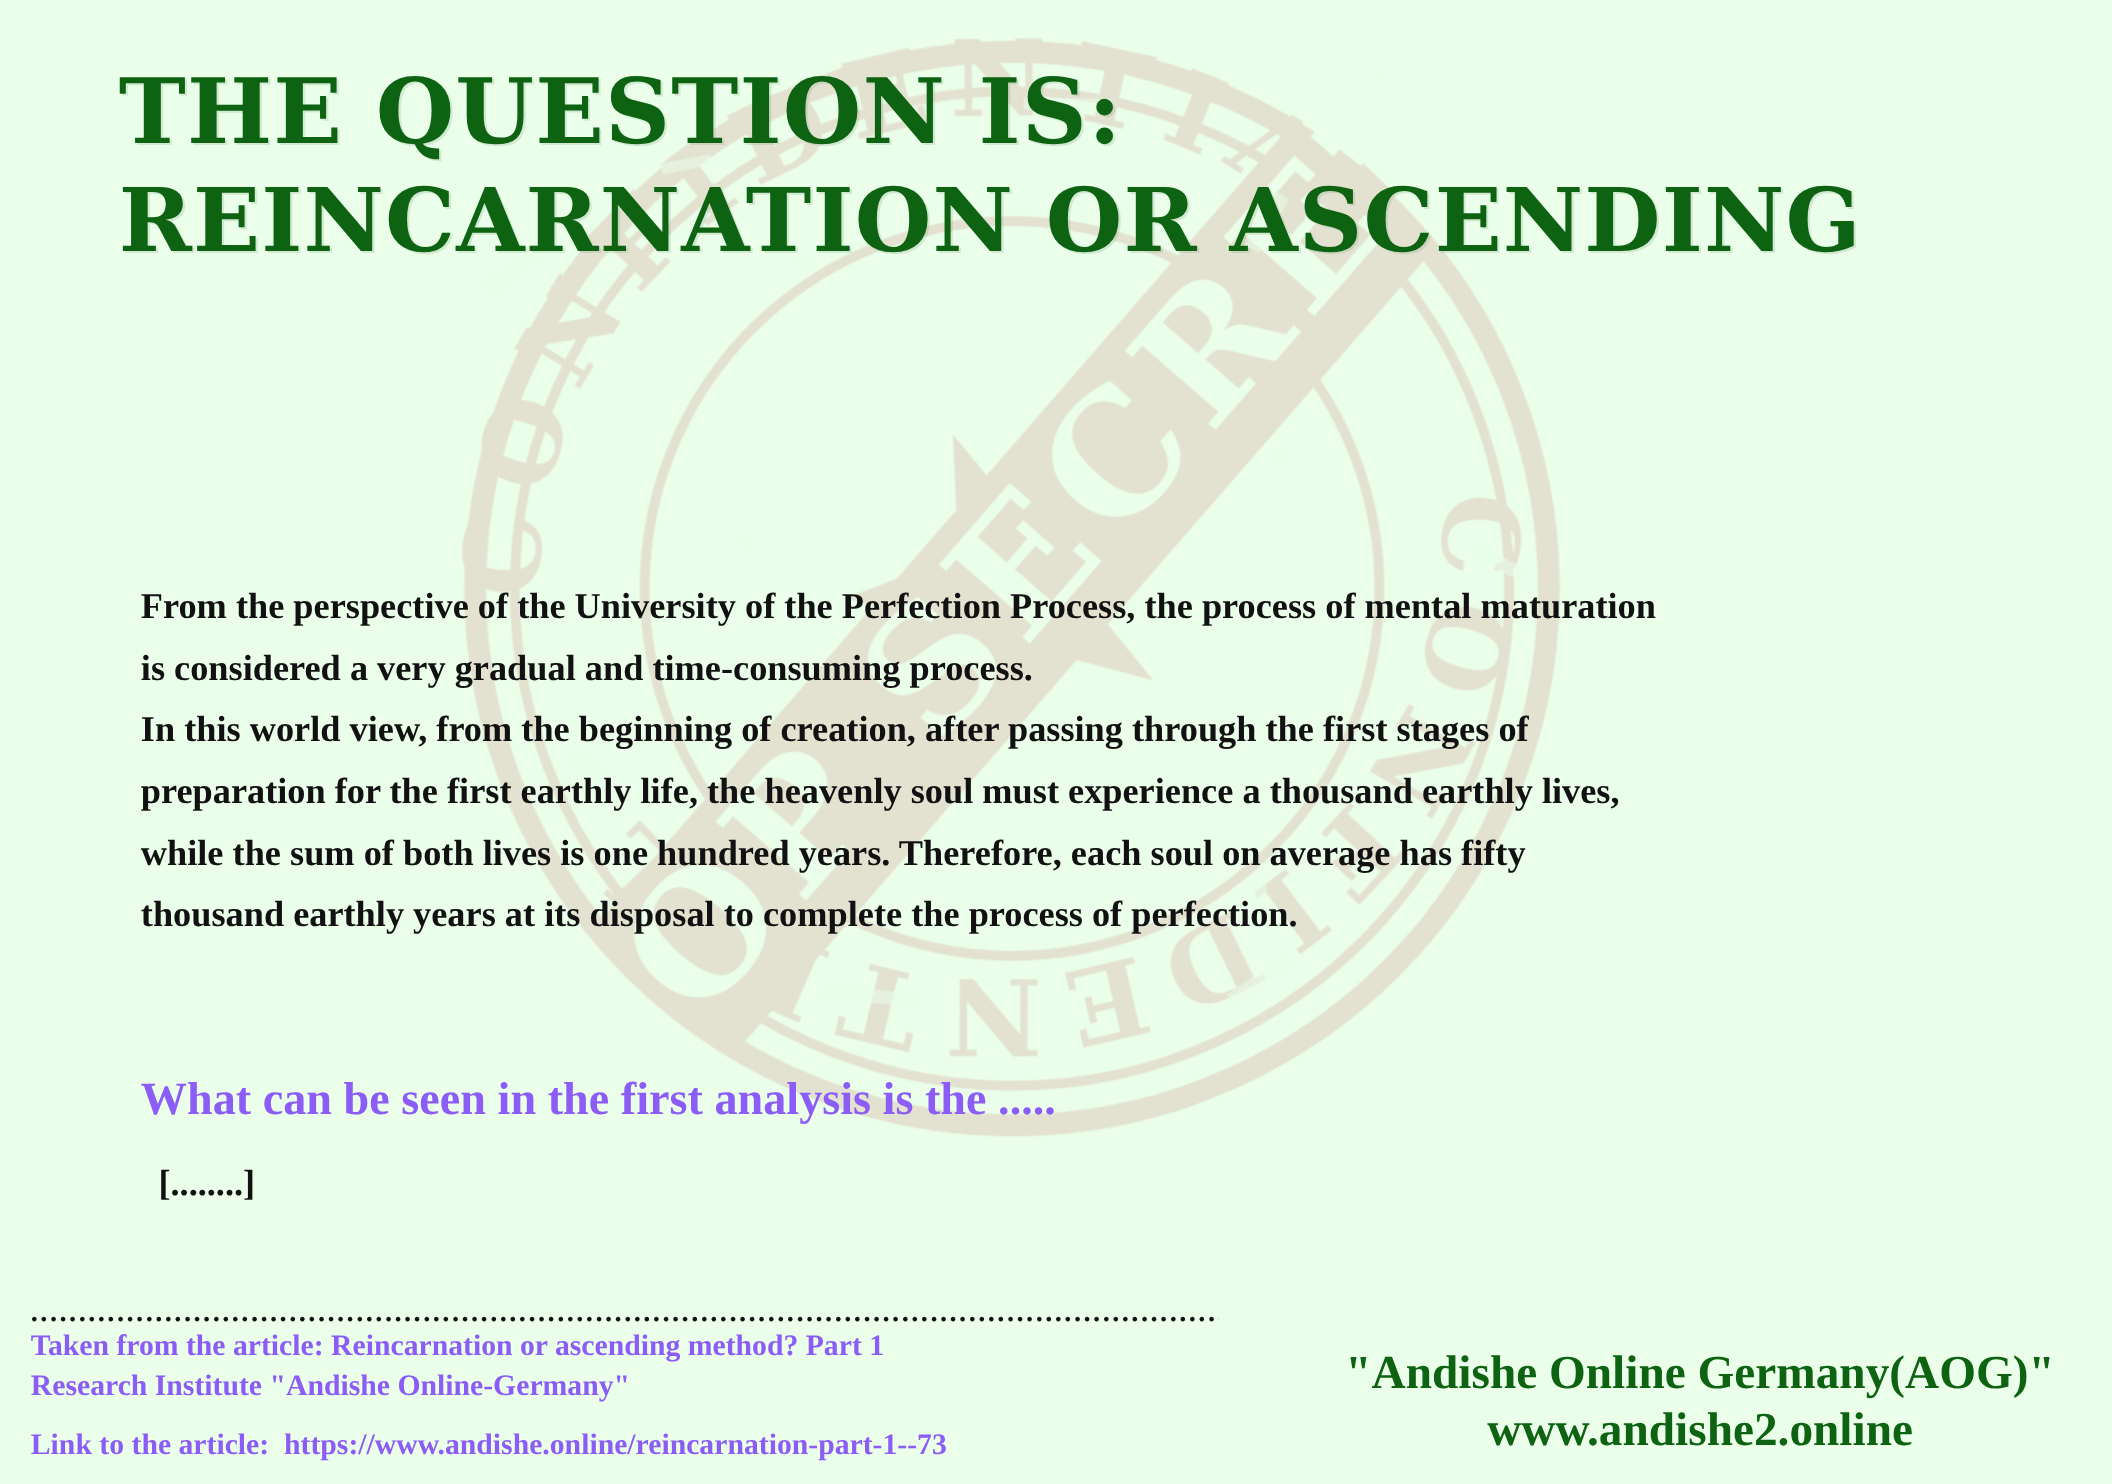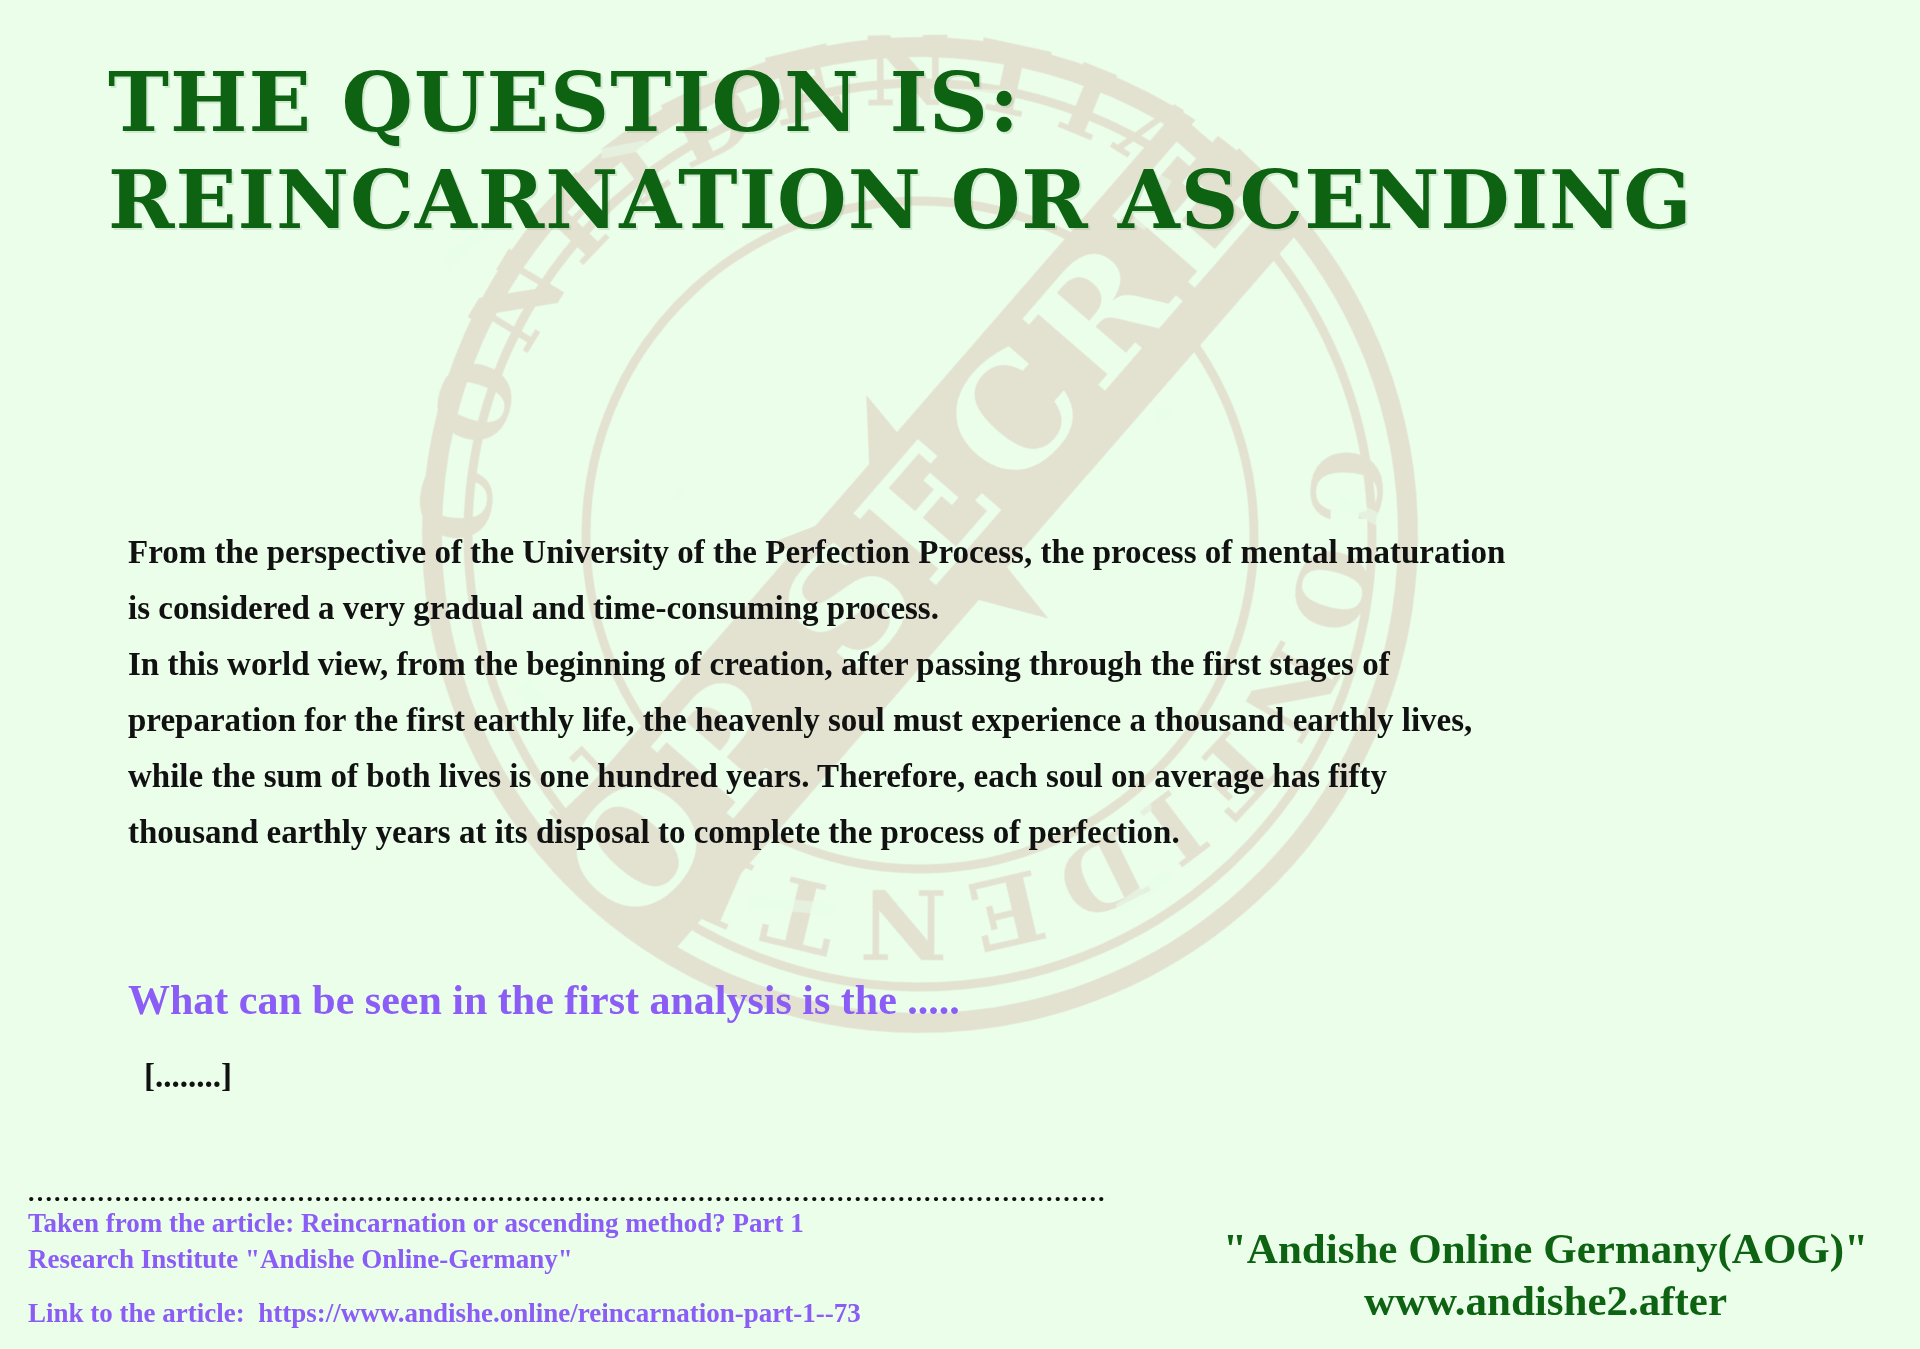--- a/index.html
+++ b/index.html
@@ -226,17 +226,17 @@
       <div class="footer-line">Research Institute "Andishe Online-Germany"</div>
       <div class="footer-spacer"></div>
       <div class="footer-line">
         <span>Link to the article:</span>&nbsp;
         <span>https://www.andishe.online/reincarnation-part-1--73</span>
       </div>
     </div>
 
     <div class="footer-right">
       <div class="fr-line">"Andishe Online Germany(AOG)"</div>
-      <div class="fr-line">www.andishe2.after</div>
+      <div class="fr-line">www.andishe2.online</div>
     </div>
 
   </div>
 </div>
 
 </body></html>

